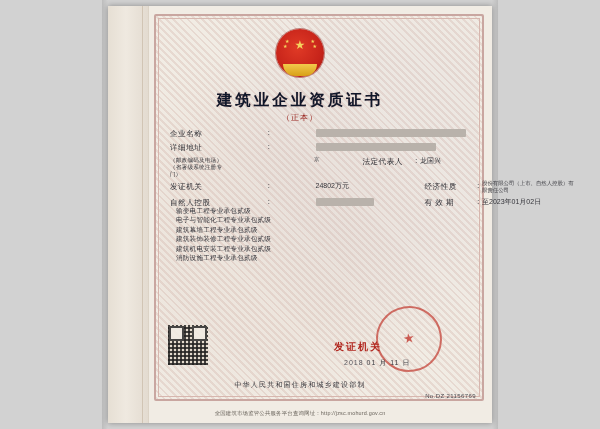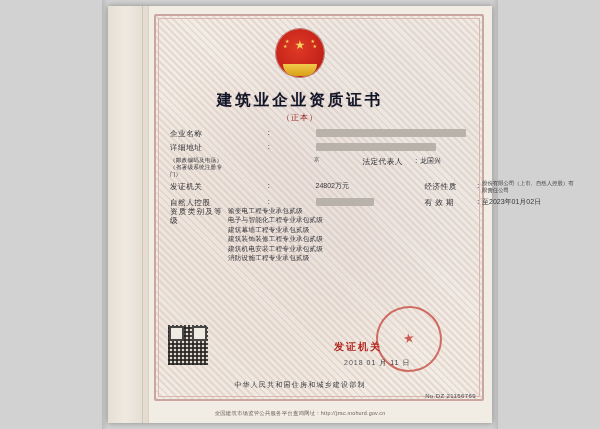--- a/index.html
+++ b/index.html
@@ -281,21 +281,20 @@
         <div class="half" style="flex:0 0 150px;">
           <div class="lbl">有 效 期</div>
           <div class="colon">：</div>
           <div class="txt">至2023年01月02日</div>
         </div>
       </div>
 
     </div>
 
     <div class="scope">
-      <div class="lbl">资质类别及等级</div>
       <div class="items">
         <div>输变电工程专业承包贰级</div>
         <div>电子与智能化工程专业承包贰级</div>
         <div>建筑幕墙工程专业承包贰级</div>
         <div>建筑装饰装修工程专业承包贰级</div>
         <div>建筑机电安装工程专业承包贰级</div>
         <div>消防设施工程专业承包贰级</div>
       </div>
     </div>
 

